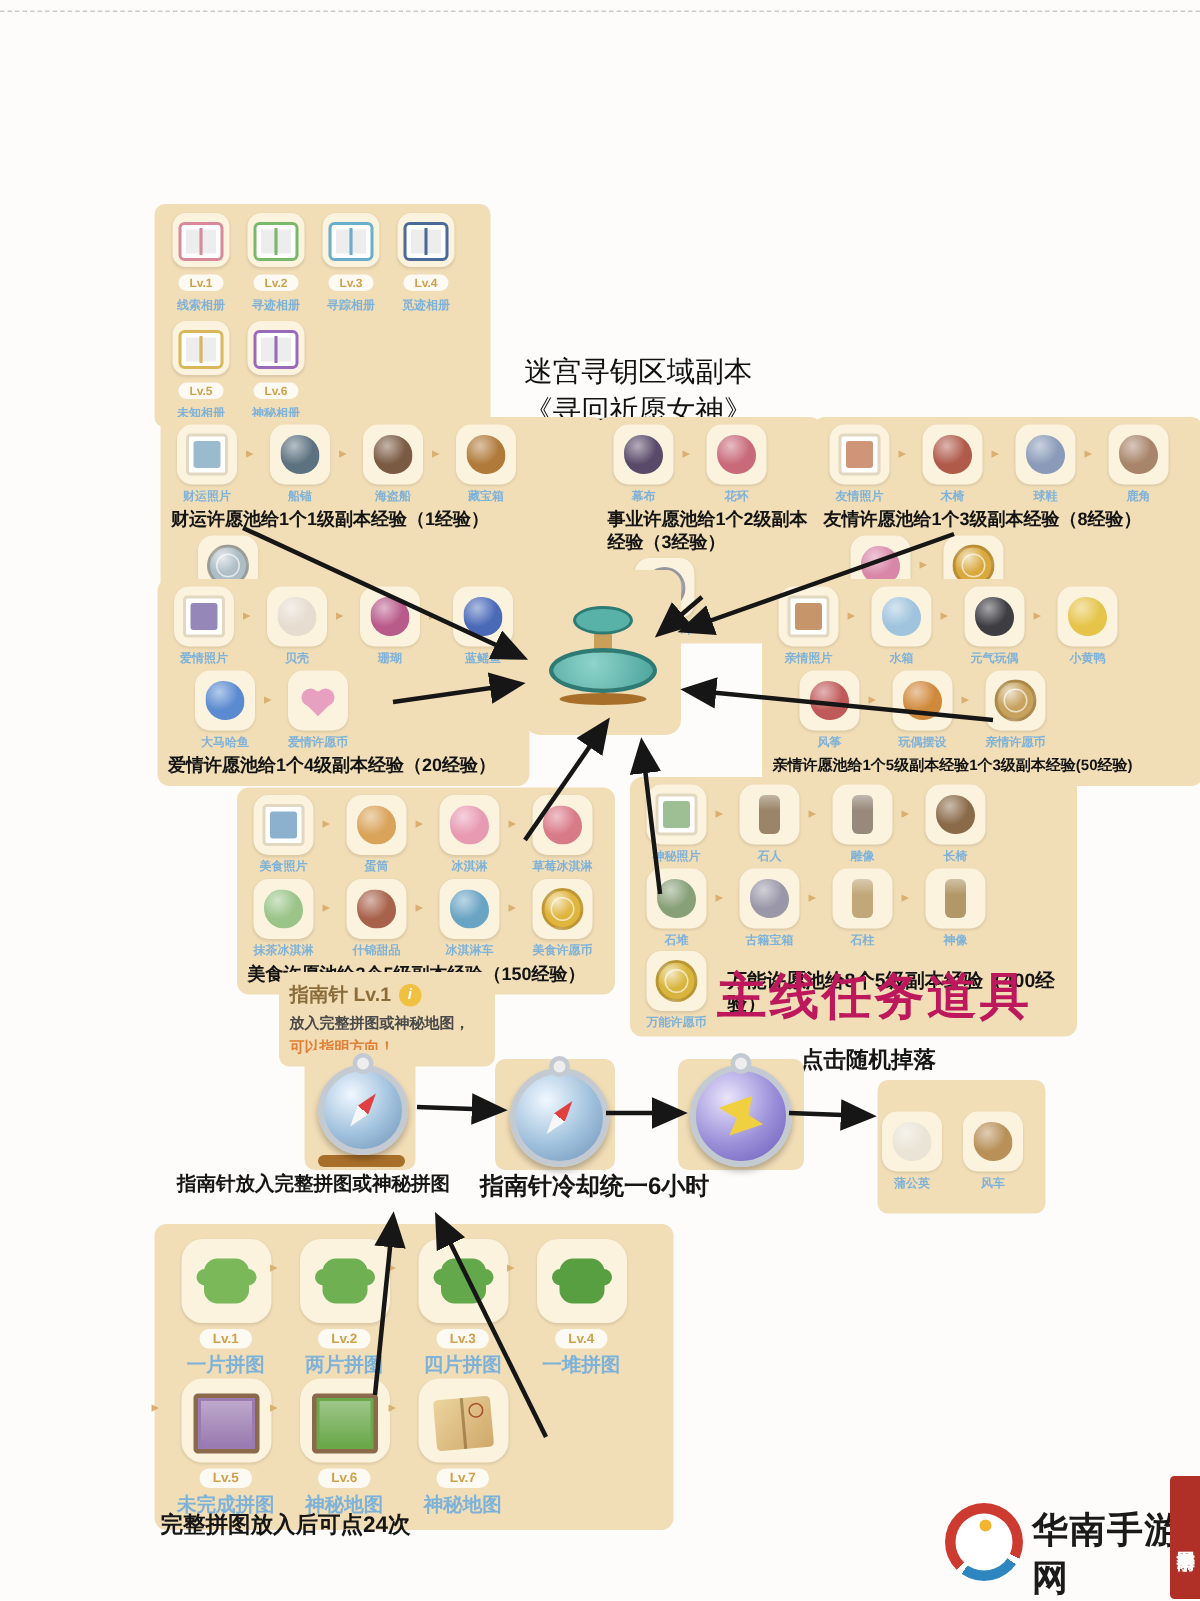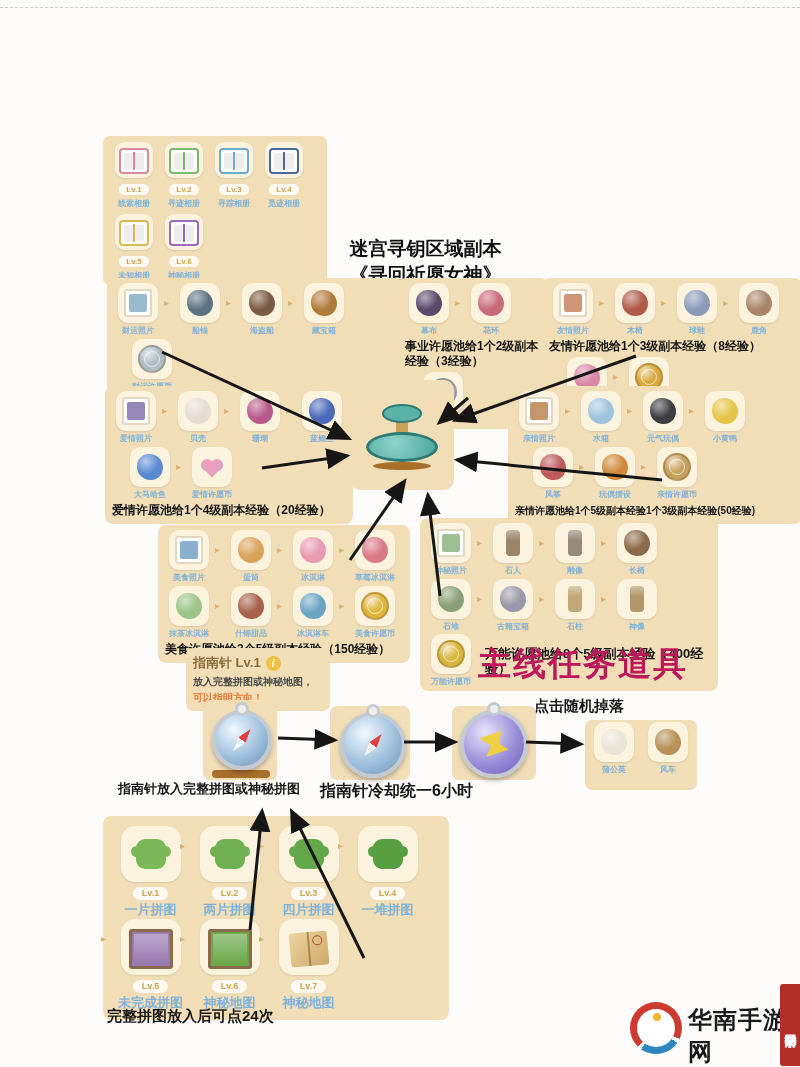--- a/index.html
+++ b/index.html
@@ -3,21 +3,21 @@
 <meta charset="utf-8">
 <style>
   html,body{margin:0;padding:0;background:#ffffff;}
   .page{position:relative;width:800px;height:1067px;background:#fdfcfa;overflow:hidden;
         font-family:"Liberation Sans","DejaVu Sans",sans-serif;color:#161616;}
   .scanline{position:absolute;top:7px;left:0;right:0;border-top:1px dashed #c9c9c9;height:0;}
 
   
   .top-text{position:absolute;left:84px;top:50px;width:650px;font-size:14.5px;font-weight:700;line-height:21px;color:#111;}
   .album-notes{position:absolute;left:318px;top:141px;width:478px;font-size:11px;font-style:italic;font-weight:700;line-height:15.5px;color:#202020;}
-  .section-title{position:absolute;left:278px;top:236px;width:295px;text-align:center;font-size:19px;font-weight:700;line-height:26px;color:#111;}
+  .section-title{position:absolute;left:278px;top:236px;width:295px;text-align:center;font-size:19px;font-weight:400;line-height:26px;color:#111;}
   .pool{position:absolute;background:#f1ddb6;border-radius:8px;padding:5px 5px 4px 5px;}
   .tiles{display:flex;gap:10px;align-items:flex-start;}
   .tile{position:relative;width:52px;text-align:center;flex:0 0 auto;}
   .tiles .tile + .tile::before{content:"\25B8";position:absolute;left:-10px;top:14px;font-size:10px;color:#d9b071;}
   .tile-box{width:40px;height:40px;margin:0 auto;background:#fbf3dd;border-radius:10px;
             display:flex;align-items:center;justify-content:center;box-shadow:0 1px 2px rgba(0,0,0,.10);}
   .tile-label{font-size:8px;font-weight:700;color:#7fb2d9;white-space:nowrap;margin-top:2px;}
   .lv{display:inline-block;background:rgba(255,255,255,.85);color:#cfa14a;font-size:8px;font-weight:800;
       border-radius:8px;padding:0 7px;line-height:11px;margin-top:-7px;position:relative;z-index:2;}
   .pool-caption{font-size:12px;font-weight:800;color:#141414;margin:3px 2px 2px 2px;line-height:15px;}
@@ -83,21 +83,21 @@
   .compass{position:absolute;border-radius:50%;border:4px solid #c4cad2;box-shadow:0 3px 4px rgba(0,0,0,.25);
            background:radial-gradient(circle at 35% 30%,#f0f8ff,#9fc0dc 55%,#6f93b8);}
   .compass::before{content:"";position:absolute;left:50%;top:-12px;transform:translateX(-50%);width:8px;height:8px;
                    border:3px solid #c4cad2;border-radius:50%;background:#eee;}
   .compass::after{content:"";position:absolute;left:50%;top:50%;width:9px;height:28px;transform:translate(-50%,-50%) rotate(38deg);
                   background:linear-gradient(180deg,#e04040 0 50%,#f7f7f7 50%);clip-path:polygon(50% 0,100% 50%,50% 100%,0 50%);}
   .compass.purple{background:radial-gradient(circle at 35% 30%,#e9e4fb,#9a8ed8 55%,#6a5ab8);}
   .compass.purple::after{width:30px;height:30px;background:#f0d040;
                   clip-path:polygon(42% 0,62% 38%,100% 34%,56% 100%,46% 60%,0 66%);}
   .drops-panel{position:absolute;left:585px;top:720px;width:112px;height:68px;background:#f1ddb6;border-radius:7px;
-               display:flex;align-items:flex-start;justify-content:center;gap:8px;padding-top:2px;}
+               display:flex;align-items:flex-start;justify-content:flex-start;gap:8px;padding-top:21px;}
   .drops-panel .tile{width:46px;}
   .caption-left{position:absolute;left:118px;top:780px;font-size:13px;font-weight:800;}
   .caption-right{position:absolute;left:320px;top:781px;font-size:16px;font-weight:800;}
   .shadow-bar{position:absolute;width:58px;height:8px;border-radius:5px;background:#a86f2a;}
 
   
   .puzzle-panel{position:absolute;left:103px;top:816px;width:334px;background:#f1ddb6;border-radius:8px;
                 padding:10px 4px 8px 8px;display:flex;flex-wrap:wrap;row-gap:10px;}
   .puzzle-panel .tile{width:79px;}
   .puzzle-panel .tile-box{width:60px;height:56px;border-radius:14px;}
@@ -218,20 +218,21 @@
           </div>
         <div class="tile-label">海盗船</div>
       </div>
         <div class="tile">
         <div class="tile-box">
             <span class="icon s-blob" style="--c: #b07a3a;"></span>
           </div>
         <div class="tile-label">藏宝箱</div>
       </div>
       </div>
+    <div class="pool-caption">财运许愿池给1个1级副本经验（1经验）</div>
     <div class="tiles coin-row">
 
     <div class="tile">
         <div class="tile-box">
             <span class="icon s-coin" style="--c: #aebdc6;"></span>
           </div>
         <div class="tile-label">财运许愿币</div>
       </div>
       </div>
   </div>

